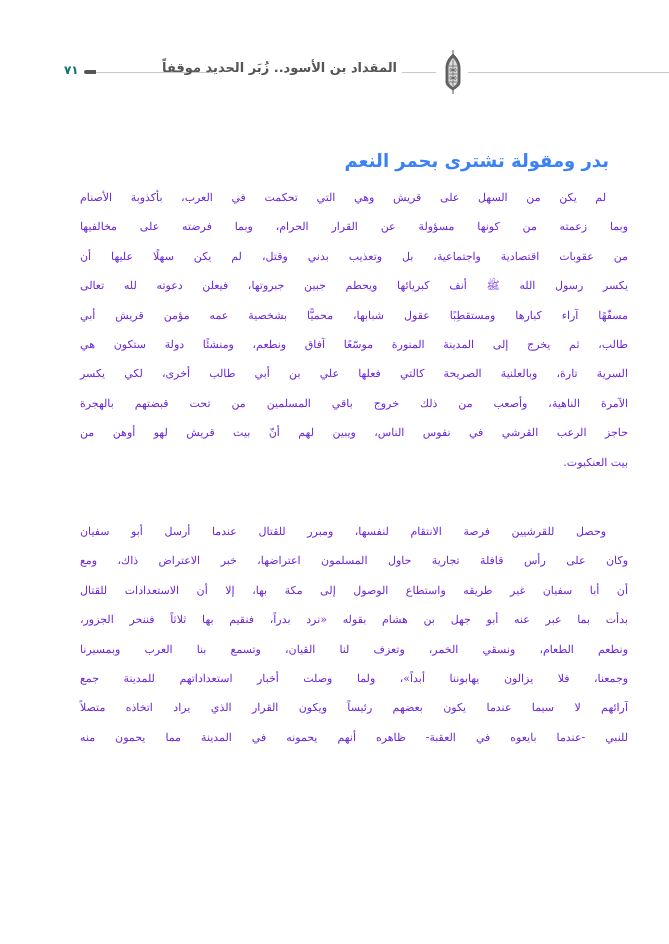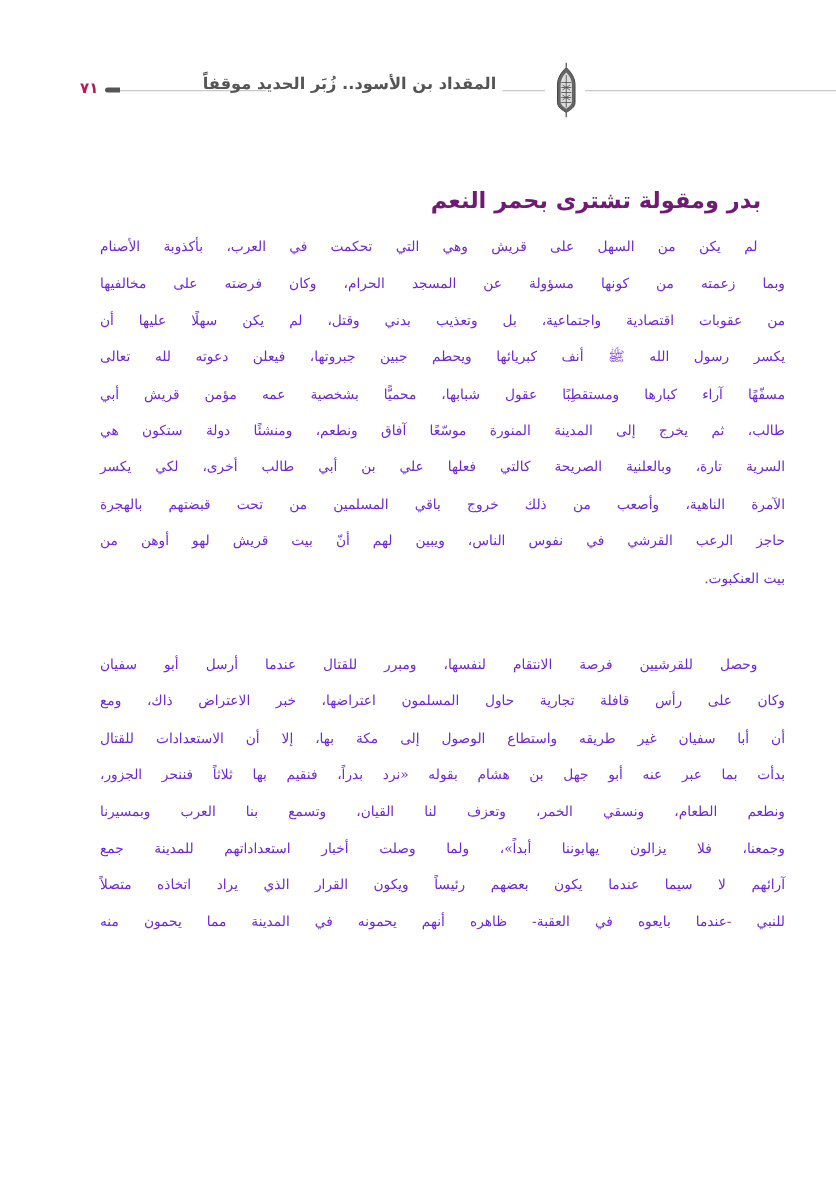--- a/index.html
+++ b/index.html
@@ -31,21 +31,21 @@
     .hdr-line.left { left: 95px; width: 118px; }
     .hdr-line.mid { left: 402px; width: 34px; }
     .hdr-line.right { left: 468px; width: 201px; }
     .page-number {
       position: absolute;
       top: 63px;
       left: 64px;
       font-family: "DejaVu Sans", sans-serif;
       font-weight: bold;
       font-size: 12px;
-      color: #be185d;
+      color: #0f766e;
       direction: rtl;
     }
     .page-arrow {
       position: absolute;
       top: 70px;
       left: 84px;
       width: 12px;
       height: 4px;
       background: #555555;
       border-radius: 2px 0 0 2px;
@@ -71,21 +71,21 @@
       height: 44px;
     }
     .section-title {
       position: absolute;
       top: 135px;
       right: 60px;
       direction: rtl;
       font-family: "DejaVu Sans", sans-serif;
       font-weight: bold;
       font-size: 18px;
-      color: #701a75;
+      color: #3b82f6;
       white-space: nowrap;
     }
     .body-text {
       position: absolute;
       left: 80px;
       width: 548px;
       direction: rtl;
       text-align: justify;
       text-align-last: right;
       font-family: "DejaVu Serif", serif;
@@ -128,21 +128,21 @@
       <path d="M6 18 L12 22 M12 18 L6 22 M6 26 L12 30 M12 26 L6 30"></path>
     </g>
     <line x1="9" y1="40" x2="9" y2="44" stroke="#555" stroke-width="1"></line>
   </svg>
 </div>
 
 <h2 class="section-title">بدر ومقولة تشترى بحمر النعم</h2>
 
 <div class="body-text para-1">
   <span class="line first">لم يكن من السهل على قريش وهي التي تحكمت في العرب، بأكذوبة الأصنام</span>
-  <span class="line">وبما زعمته من كونها مسؤولة عن المسجد الحرام، وكان فرضته على مخالفيها</span>
+  <span class="line">وبما زعمته من كونها مسؤولة عن القرار الحرام، وبما فرضته على مخالفيها</span>
   <span class="line">من عقوبات اقتصادية واجتماعية، بل وتعذيب بدني وقتل، لم يكن سهلًا عليها أن</span>
   <span class="line">يكسر رسول الله ﷺ أنف كبريائها ويحطم جبين جبروتها، فيعلن دعوته لله تعالى</span>
   <span class="line">مسفّهًا آراء كبارها ومستقطِبًا عقول شبابها، محميًّا بشخصية عمه مؤمن قريش أبي</span>
   <span class="line">طالب، ثم يخرج إلى المدينة المنورة موسّعًا آفاق ونطعم، ومنشئًا دولة ستكون هي</span>
   <span class="line">السرية تارة، وبالعلنية الصريحة كالتي فعلها علي بن أبي طالب أخرى، لكي يكسر</span>
   <span class="line">الآمرة الناهية، وأصعب من ذلك خروج باقي المسلمين من تحت قبضتهم بالهجرة</span>
   <span class="line">حاجز الرعب القرشي في نفوس الناس، ويبين لهم أنّ بيت قريش لهو أوهن من</span>
   <span class="line last">بيت العنكبوت.</span>
 </div>
 

